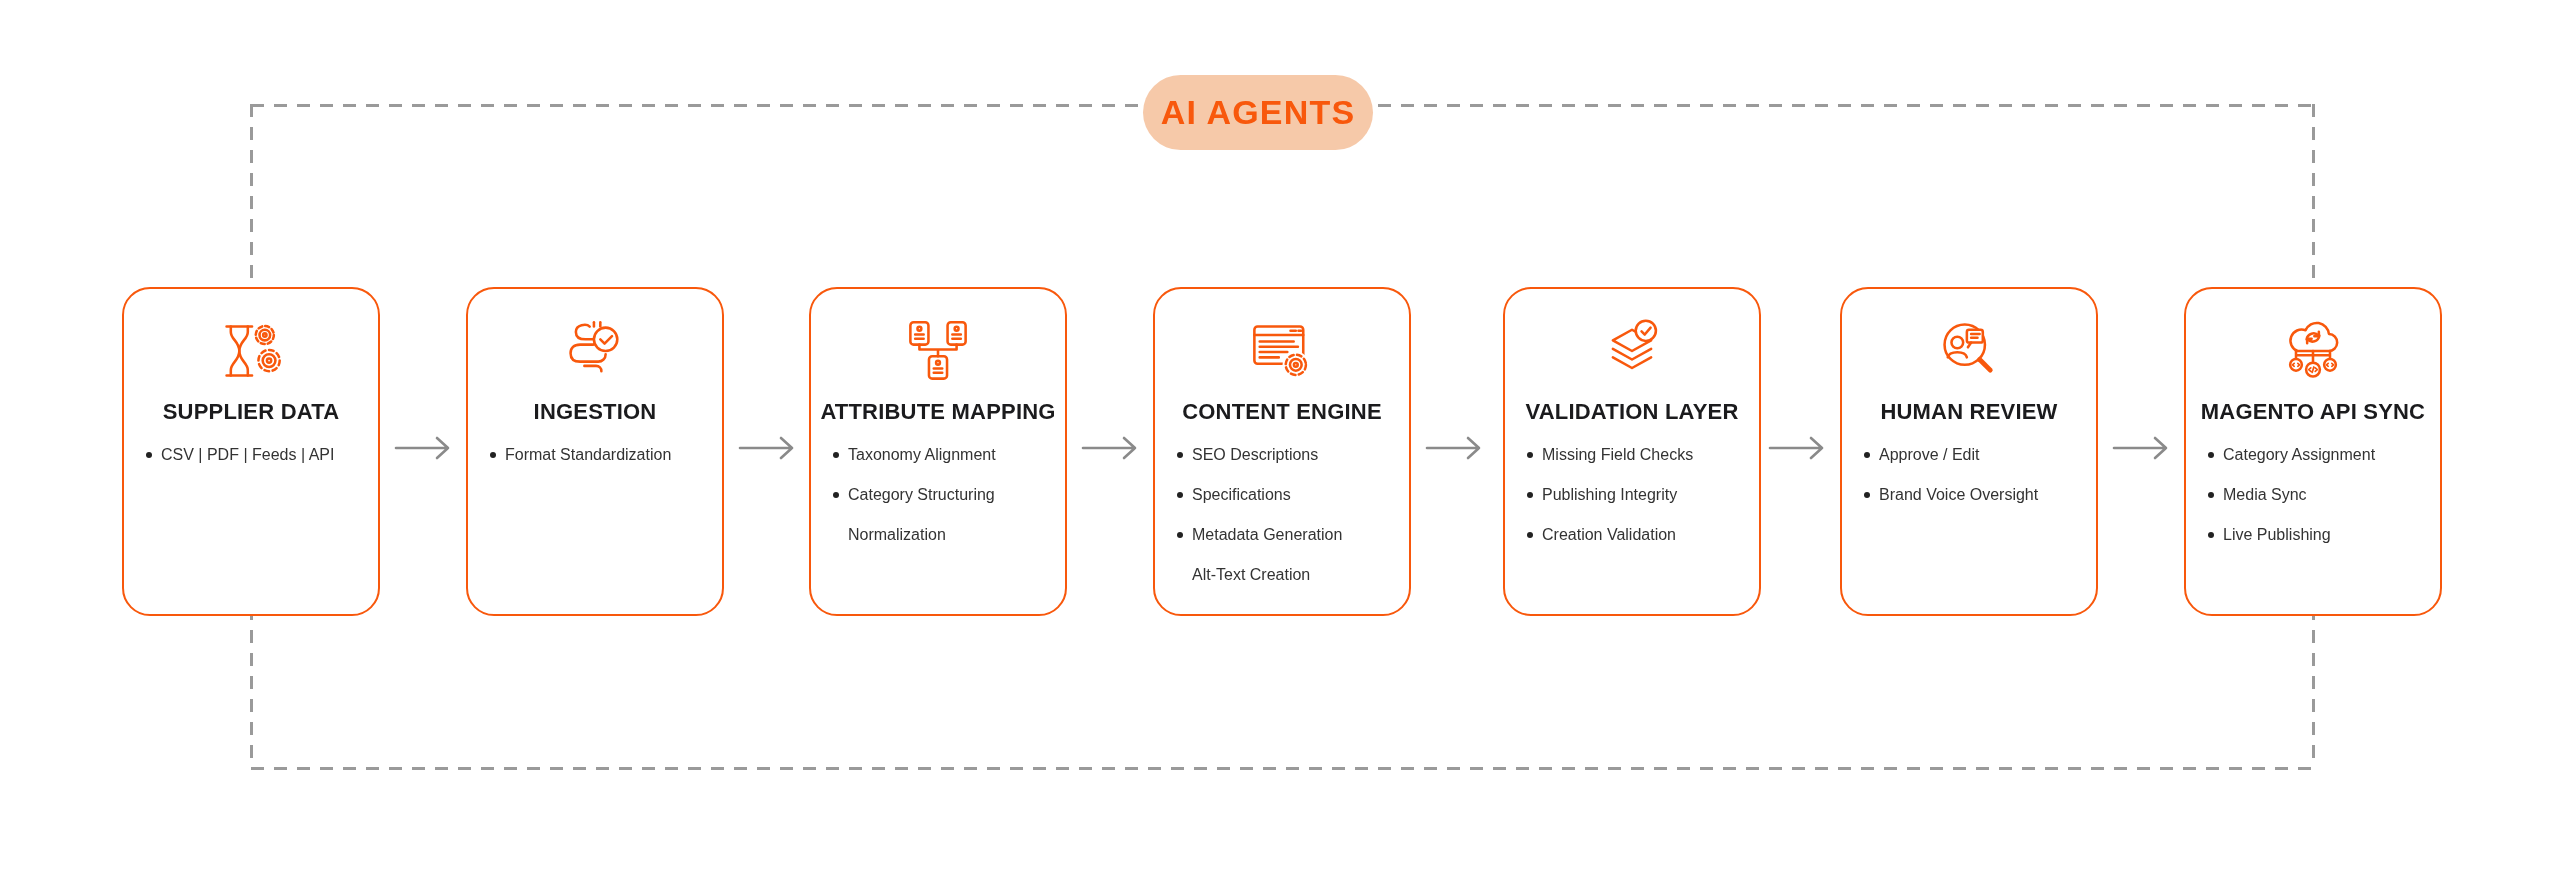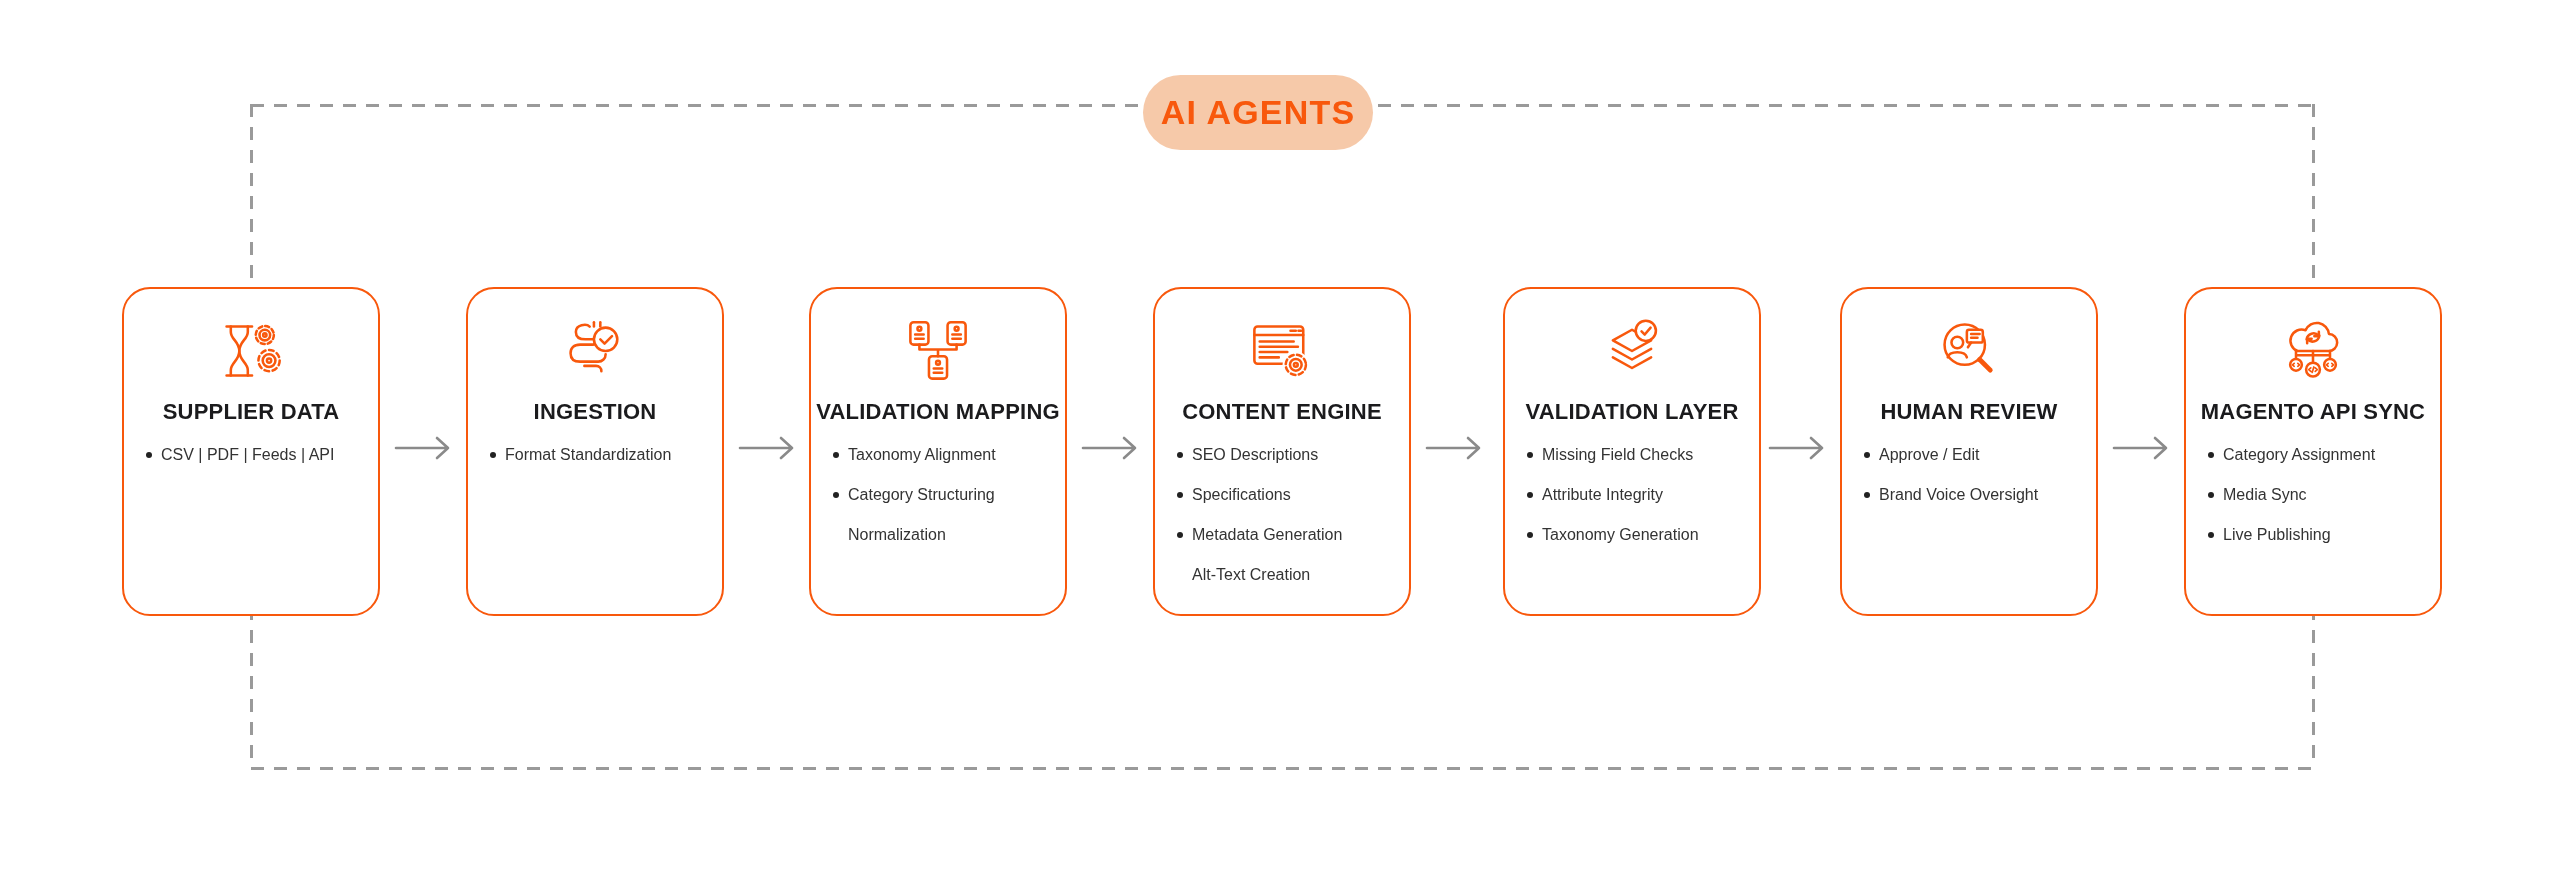--- a/index.html
+++ b/index.html
@@ -105,21 +105,21 @@
         <path d="M10.5 16.5h8 M10.5 20.5h8"></path>
         <rect x="41" y="5" width="17" height="21" rx="3"></rect>
         <circle cx="49.5" cy="11" r="1.8"></circle>
         <path d="M45.5 16.5h8 M45.5 20.5h8"></path>
         <rect x="23.5" y="37" width="17" height="21" rx="3"></rect>
         <circle cx="32" cy="43" r="1.8"></circle>
         <path d="M28 48.5h8 M28 52.5h8"></path>
         <path d="M14.5 26v4.5 M49.5 26v4.5 M14.5 30.5h35 M32 30.5v6.5"></path>
       </svg>
     </div>
-    <h3>VALIDATION MAPPING</h3>
+    <h3>ATTRIBUTE MAPPING</h3>
     <ul>
         <li>Taxonomy Alignment</li>
         <li>Category Structuring
 Normalization</li>
       </ul>
   </div>
 
   <div class="card" style="left:1153px">
     <div class="icon">
       <svg width="68" height="68" viewBox="0 0 64 64" fill="none" stroke="#F8580C" stroke-width="2.4" stroke-linecap="round" stroke-linejoin="round">
@@ -148,22 +148,22 @@
         <path d="M32 12 50 22 32 32 14 22Z"></path>
         <path d="M14 30l18 10 18-10"></path>
         <path d="M14 38l18 10 18-10"></path>
         <circle cx="45" cy="13" r="9.5" fill="#ffffff"></circle>
         <path d="M41 13.5l3 3 5.5-6.5"></path>
       </svg>
     </div>
     <h3>VALIDATION LAYER</h3>
     <ul>
         <li>Missing Field Checks</li>
-        <li>Attribute Integrity</li>
-        <li>Taxonomy Generation</li>
+        <li>Publishing Integrity</li>
+        <li>Creation Validation</li>
       </ul>
   </div>
 
   <div class="card" style="left:1840px">
     <div class="icon">
       <svg width="68" height="68" viewBox="0 0 64 64" fill="none" stroke="#F8580C" stroke-width="2.4" stroke-linecap="round" stroke-linejoin="round">
         <circle cx="28" cy="26" r="19"></circle>
         <path d="M42 40l10 10" stroke-width="4.6"></path>
         <circle cx="21" cy="24" r="5.5"></circle>
         <path d="M12 38c1.5-6.5 16.5-6.5 18 0"></path>

